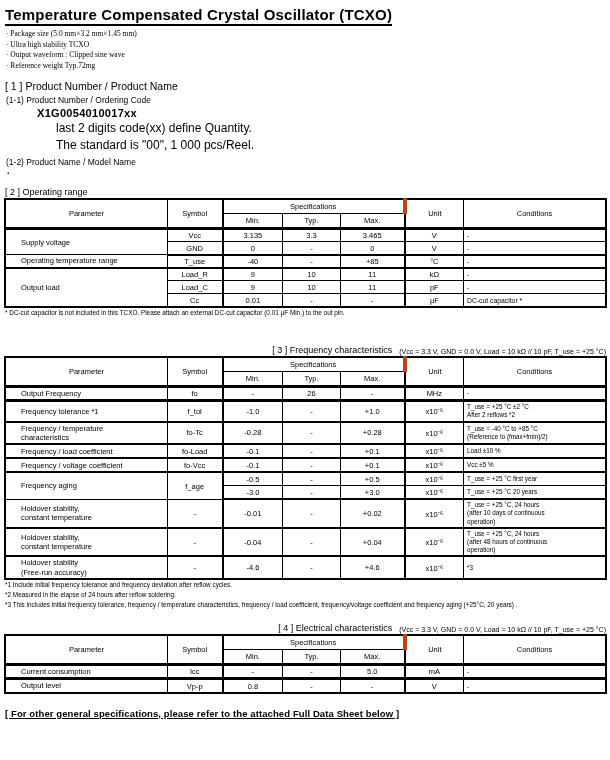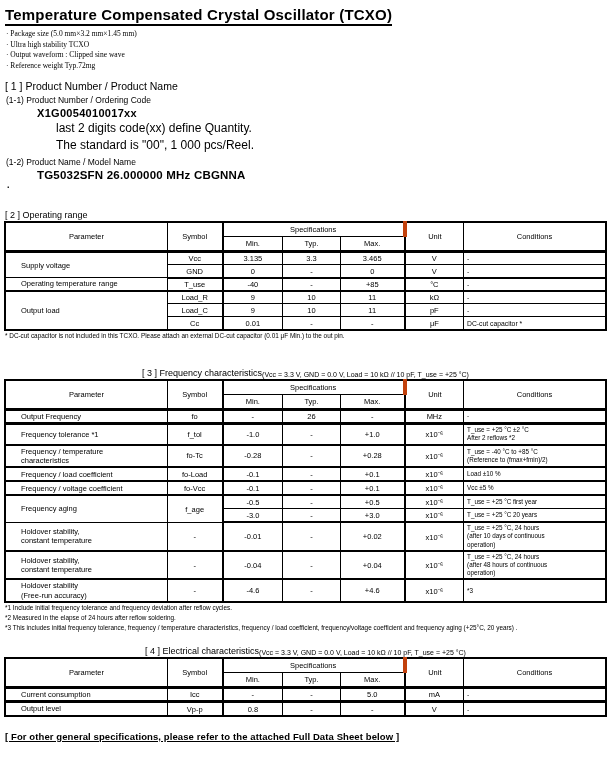--- a/index.html
+++ b/index.html
@@ -23,23 +23,23 @@
   }
   .features { margin-left: 2px; font-family: Liberation Serif, serif; }
   .features .feat { font-size: 7.5px; line-height: 1.42; }
   .p-heading { font-size: 10.5px; margin: 8px 0 0 1px; }
   .p-sub { font-size: 8.5px; margin: 3px 0 0 2px; }
   .p-code { font-size: 11px; font-weight: bold; letter-spacing: 0.3px; margin: 2px 0 1px 33px; }
   .p-note { font-size: 12px; line-height: 1.45; margin-left: 52px; }
   .p-model { font-size: 11.5px; font-weight: bold; letter-spacing: 0.2px; margin: 2px 0 0 33px; }
   .stray { font-size: 9px; font-weight: bold; height: 7px; line-height: 8px; margin-left: 3px; }
   .sec-h2 { font-size: 9px; margin-left: 1px; }
-  .sec-row { display: flex; justify-content: center; align-items: flex-end; }
+  .sec-row { display: flex; justify-content: flex-end; align-items: flex-end; gap: 7px; }
   .sec-cond { font-size: 7px; padding-right: 1px; }
-  .sec2 { margin-top: 22px; }
+  .sec2 { margin-top: 13px; }
   .sec3 { margin-top: 27px; }
   .sec4 { margin-top: 13px; }
 
   table.tbl {
     border-collapse: collapse;
     width: 100%;
     table-layout: fixed;
     border: 2px solid #000;
     margin-top: 1px;
   }
@@ -86,21 +86,20 @@
     <div class="feat">· Reference weight Typ.72mg</div>
   </div>
 
   <div>
     <div class="p-heading">[ 1 ] Product Number / Product Name</div>
     <div class="p-sub">(1-1) Product Number / Ordering Code</div>
     <div class="p-code">X1G0054010017xx</div>
     <div class="p-note">last 2 digits code(xx) define Quantity.</div>
     <div class="p-note">The standard is "00", 1 000 pcs/Reel.</div>
     <div class="p-sub">(1-2)  Product Name / Model Name</div>
-    <div class="p-model">TG5032SFN 26.000000 MHz CBGNNA</div>
     <div class="stray">.</div>
   </div>
 
   <div class="sec2">
     <div class="sec-h2">[ 2 ] Operating range</div>
     <table class="tbl">
         <colgroup>
           <col style="width: 27%;">
           <col style="width: 9.2%;">
           <col style="width: 10%;">

